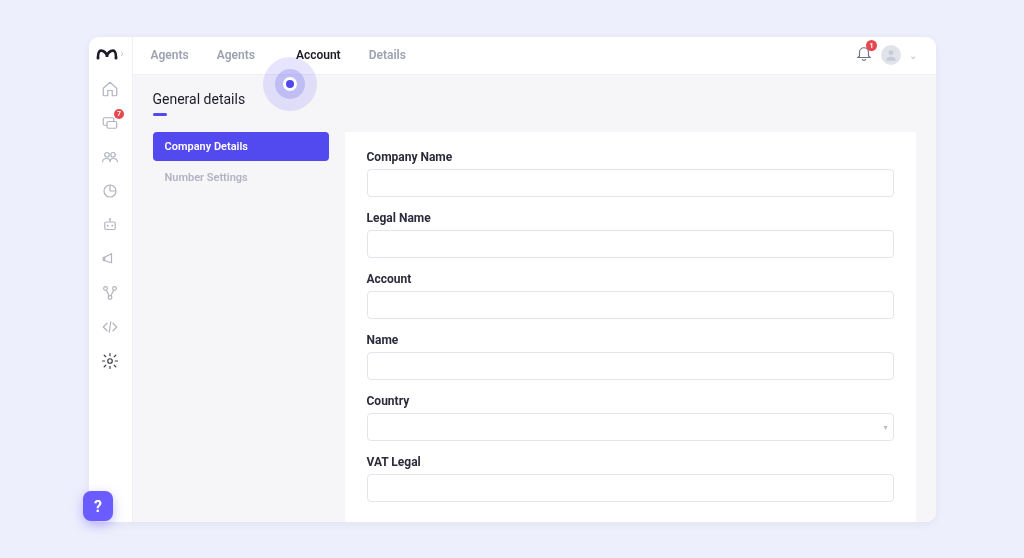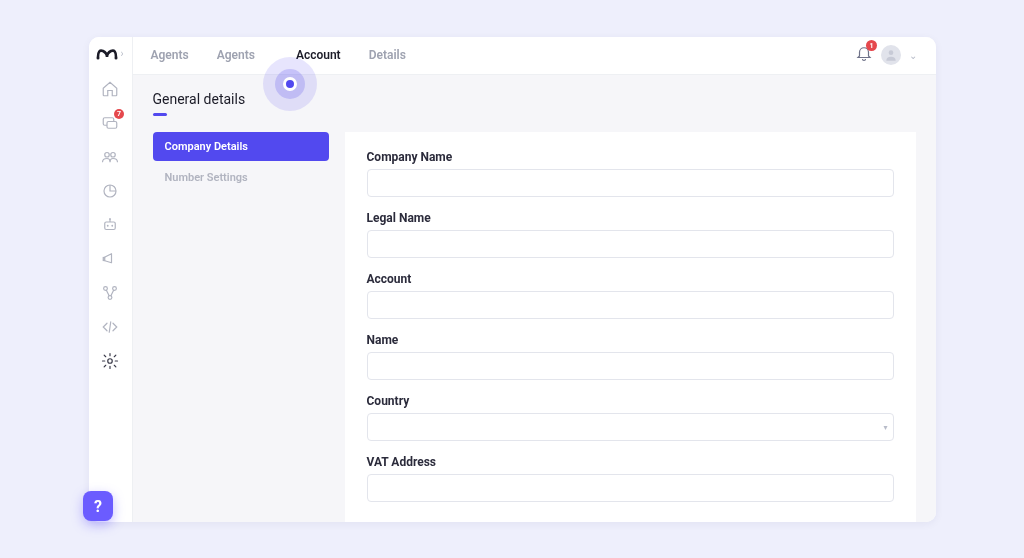--- a/index.html
+++ b/index.html
@@ -202,21 +202,21 @@
             <input class="form-input" value="" style="">
           </div>
           <div class="form-group">
             <label class="form-label">Country</label>
             <div class="select-wrap">
               <select class="form-select"></select>
               <span class="select-caret">▾</span>
             </div>
           </div>
           <div class="form-group">
-            <label class="form-label">VAT Address</label>
+            <label class="form-label">VAT Legal</label>
             <input class="form-input" value="" style="">
           </div>
         </div>
 
       </div>
     </div>
 
   </div>
 
 </div>

